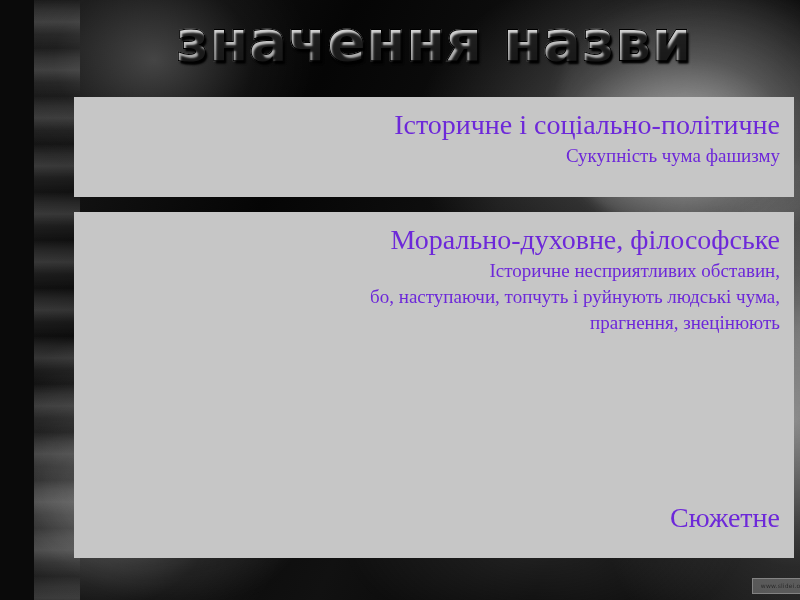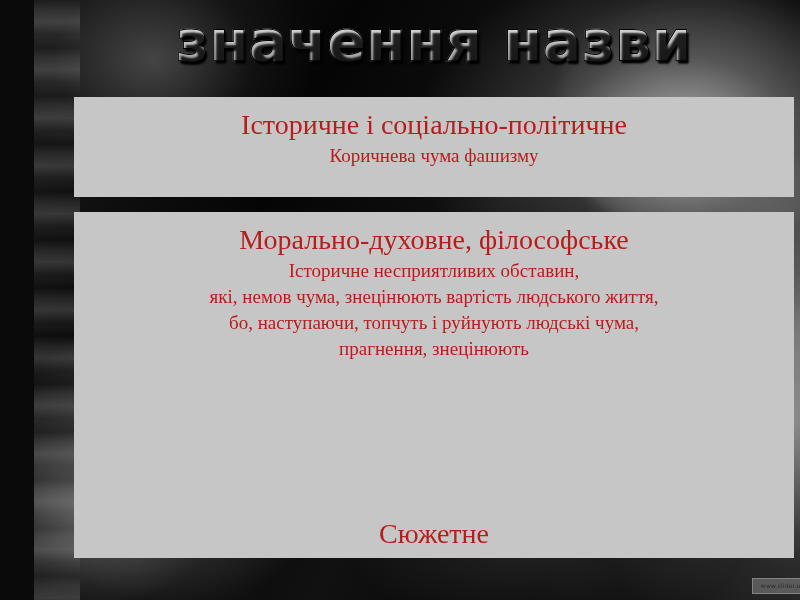--- a/index.html
+++ b/index.html
@@ -93,39 +93,39 @@
     color: transparent;
     -webkit-text-stroke: 2px #000;
     white-space: nowrap;
     z-index: 1;
   }
   .title-top { z-index: 2; }
 
   .box {
     position: absolute;
     background: #c6c6c6;
-    color: #b91c1c;
-    text-align: center;
+    color: #6d28d9;
+    text-align: right;
     box-sizing: border-box;
     padding: 10px 14px;
   }
   .box .heading {
     font-size: 28px;
     line-height: 36px;
     font-family: "Liberation Serif", serif;
   }
   .box .body-line {
     font-size: 19px;
     line-height: 26px;
     font-family: "Liberation Serif", serif;
   }
   #box-historical { left: 40px; top: 97px;  width: 720px; height: 100px; }
   #box-moral      { left: 40px; top: 212px; width: 720px; height: 229px; }
   #box-plot       { left: 40px; top: 440px; width: 720px; height: 118px;
-                    display: flex; flex-direction: column; justify-content: flex-end; padding-bottom: 6px; }
+                    display: flex; flex-direction: column; justify-content: flex-end; padding-bottom: 22px; }
 
   .watermark {
     position: absolute;
     right: 8px;
     bottom: 6px;
     width: 72px;
     height: 14px;
     background: rgba(190,190,190,0.35);
     border: 1px solid rgba(255,255,255,0.25);
     font-family: "DejaVu Sans", sans-serif;
@@ -147,27 +147,26 @@
   <div class="smoke s2"></div>
   <div class="smoke s3"></div>
   <div class="smoke s4"></div>
   <div class="chain"></div>
 
   <div class="title-outline title">значення назви</div>
   <div class="title title-top">значення назви</div>
 
   <div class="box" id="box-historical">
     <div class="heading">Історичне і соціально-політичне</div>
-    <div class="body-line">Коричнева чума фашизму</div>
+    <div class="body-line">Сукупність чума фашизму</div>
   </div>
 
   <div class="box" id="box-moral">
     <div class="heading">Морально-духовне, філософське</div>
     <div class="body-line">Історичне несприятливих обставин,</div>
-    <div class="body-line">які, немов чума, знецінюють вартість людського життя,</div>
     <div class="body-line">бо, наступаючи, топчуть і руйнують людські чума,</div>
     <div class="body-line">прагнення, знецінюють</div>
   </div>
 
   <div class="box" id="box-plot">
     <div class="heading">Сюжетне</div>
   </div>
 
   <div class="watermark">www.slidei.org   50</div>
 

